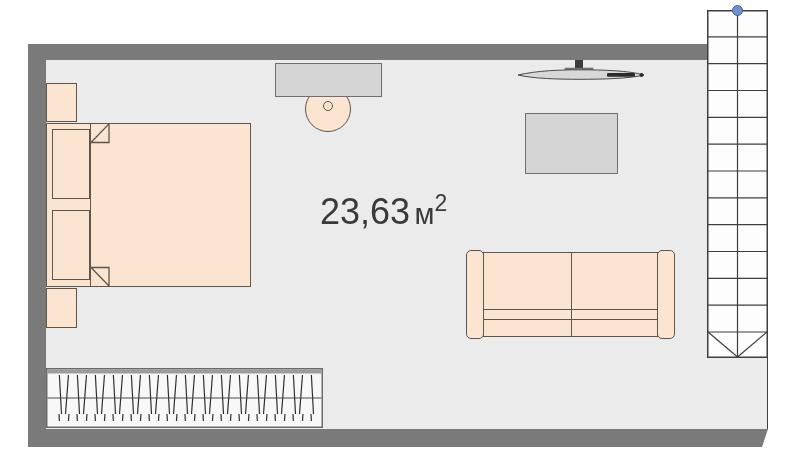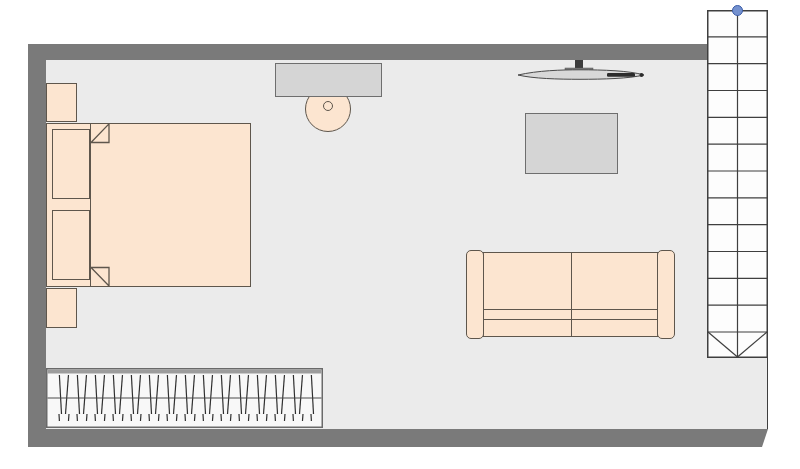--- a/index.html
+++ b/index.html
@@ -142,14 +142,18 @@
       <line x1="1" y1="295.2" x2="60" y2="295.2"></line>
       <line x1="1" y1="322" x2="60" y2="322"></line>
     </g>
     <g stroke="var(--line,#3f3f3f)" stroke-width="1.2">
       <line x1="1" y1="322" x2="30.5" y2="347"></line>
       <line x1="60" y1="322" x2="30.5" y2="347"></line>
     </g>
   </svg>
   <div class="abs" id="selection-handle"></div>
 
+  <div class="abs" id="area-label">
+    <span id="area-value">23,63</span>
+    <span id="area-unit">м</span><span id="area-exp">2</span>
+  </div>
 
 </div>
 
 </body></html>

